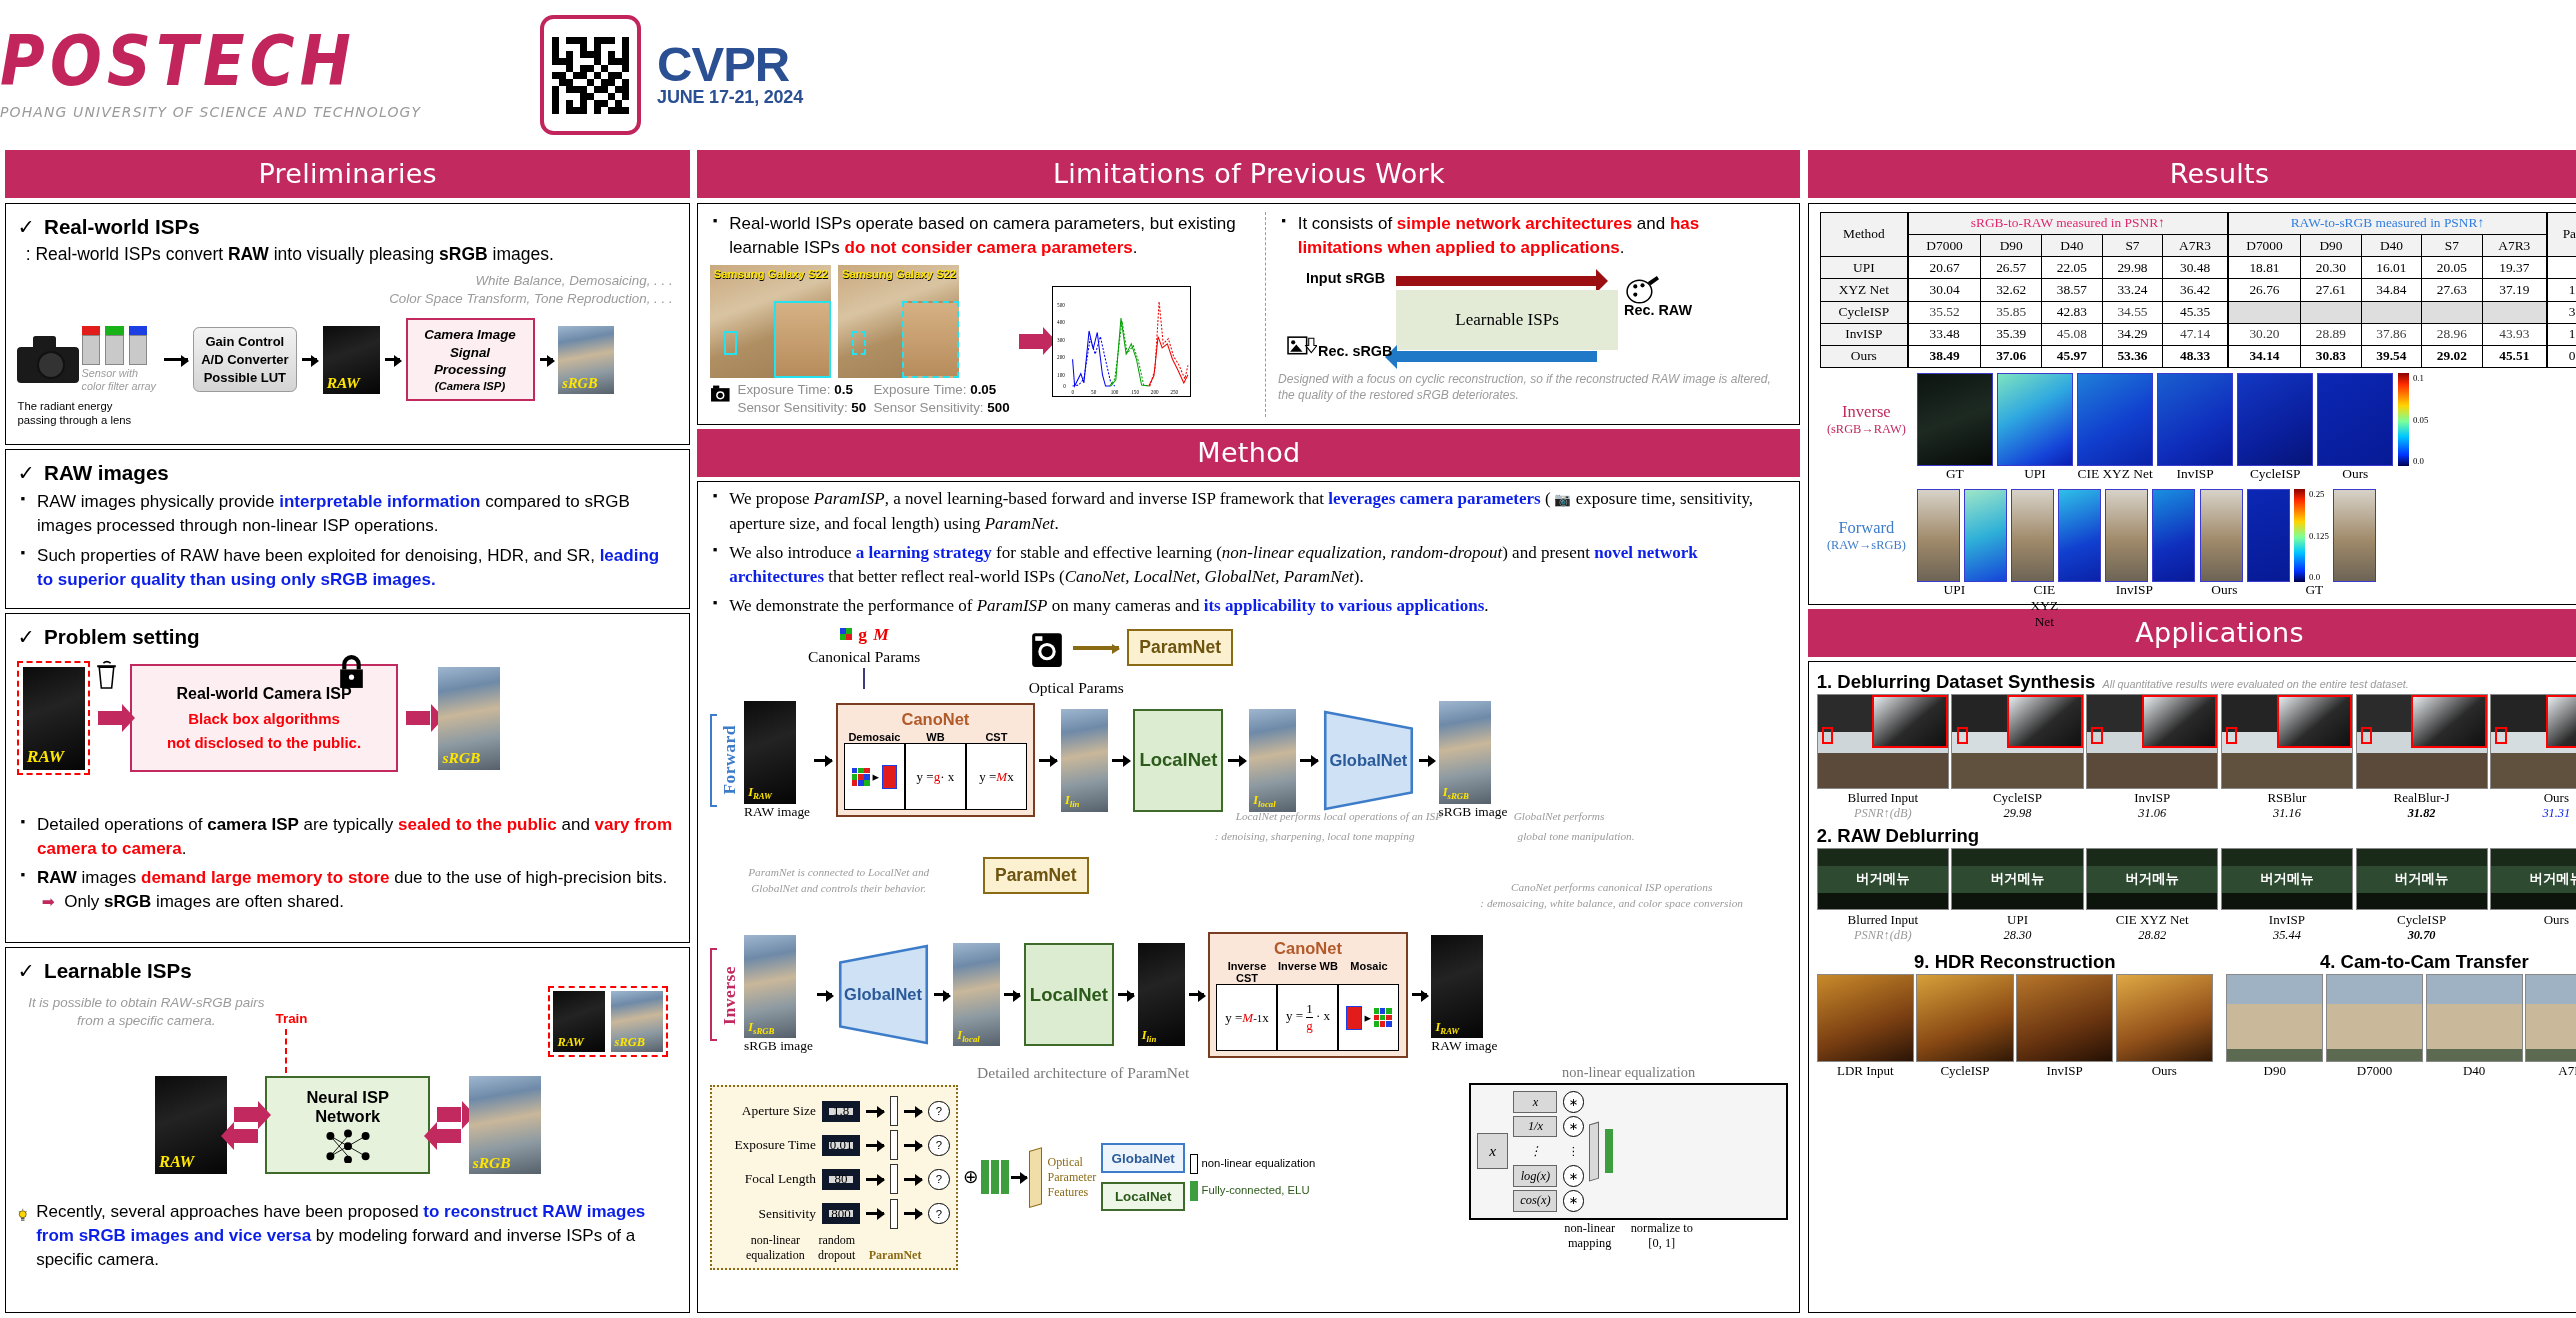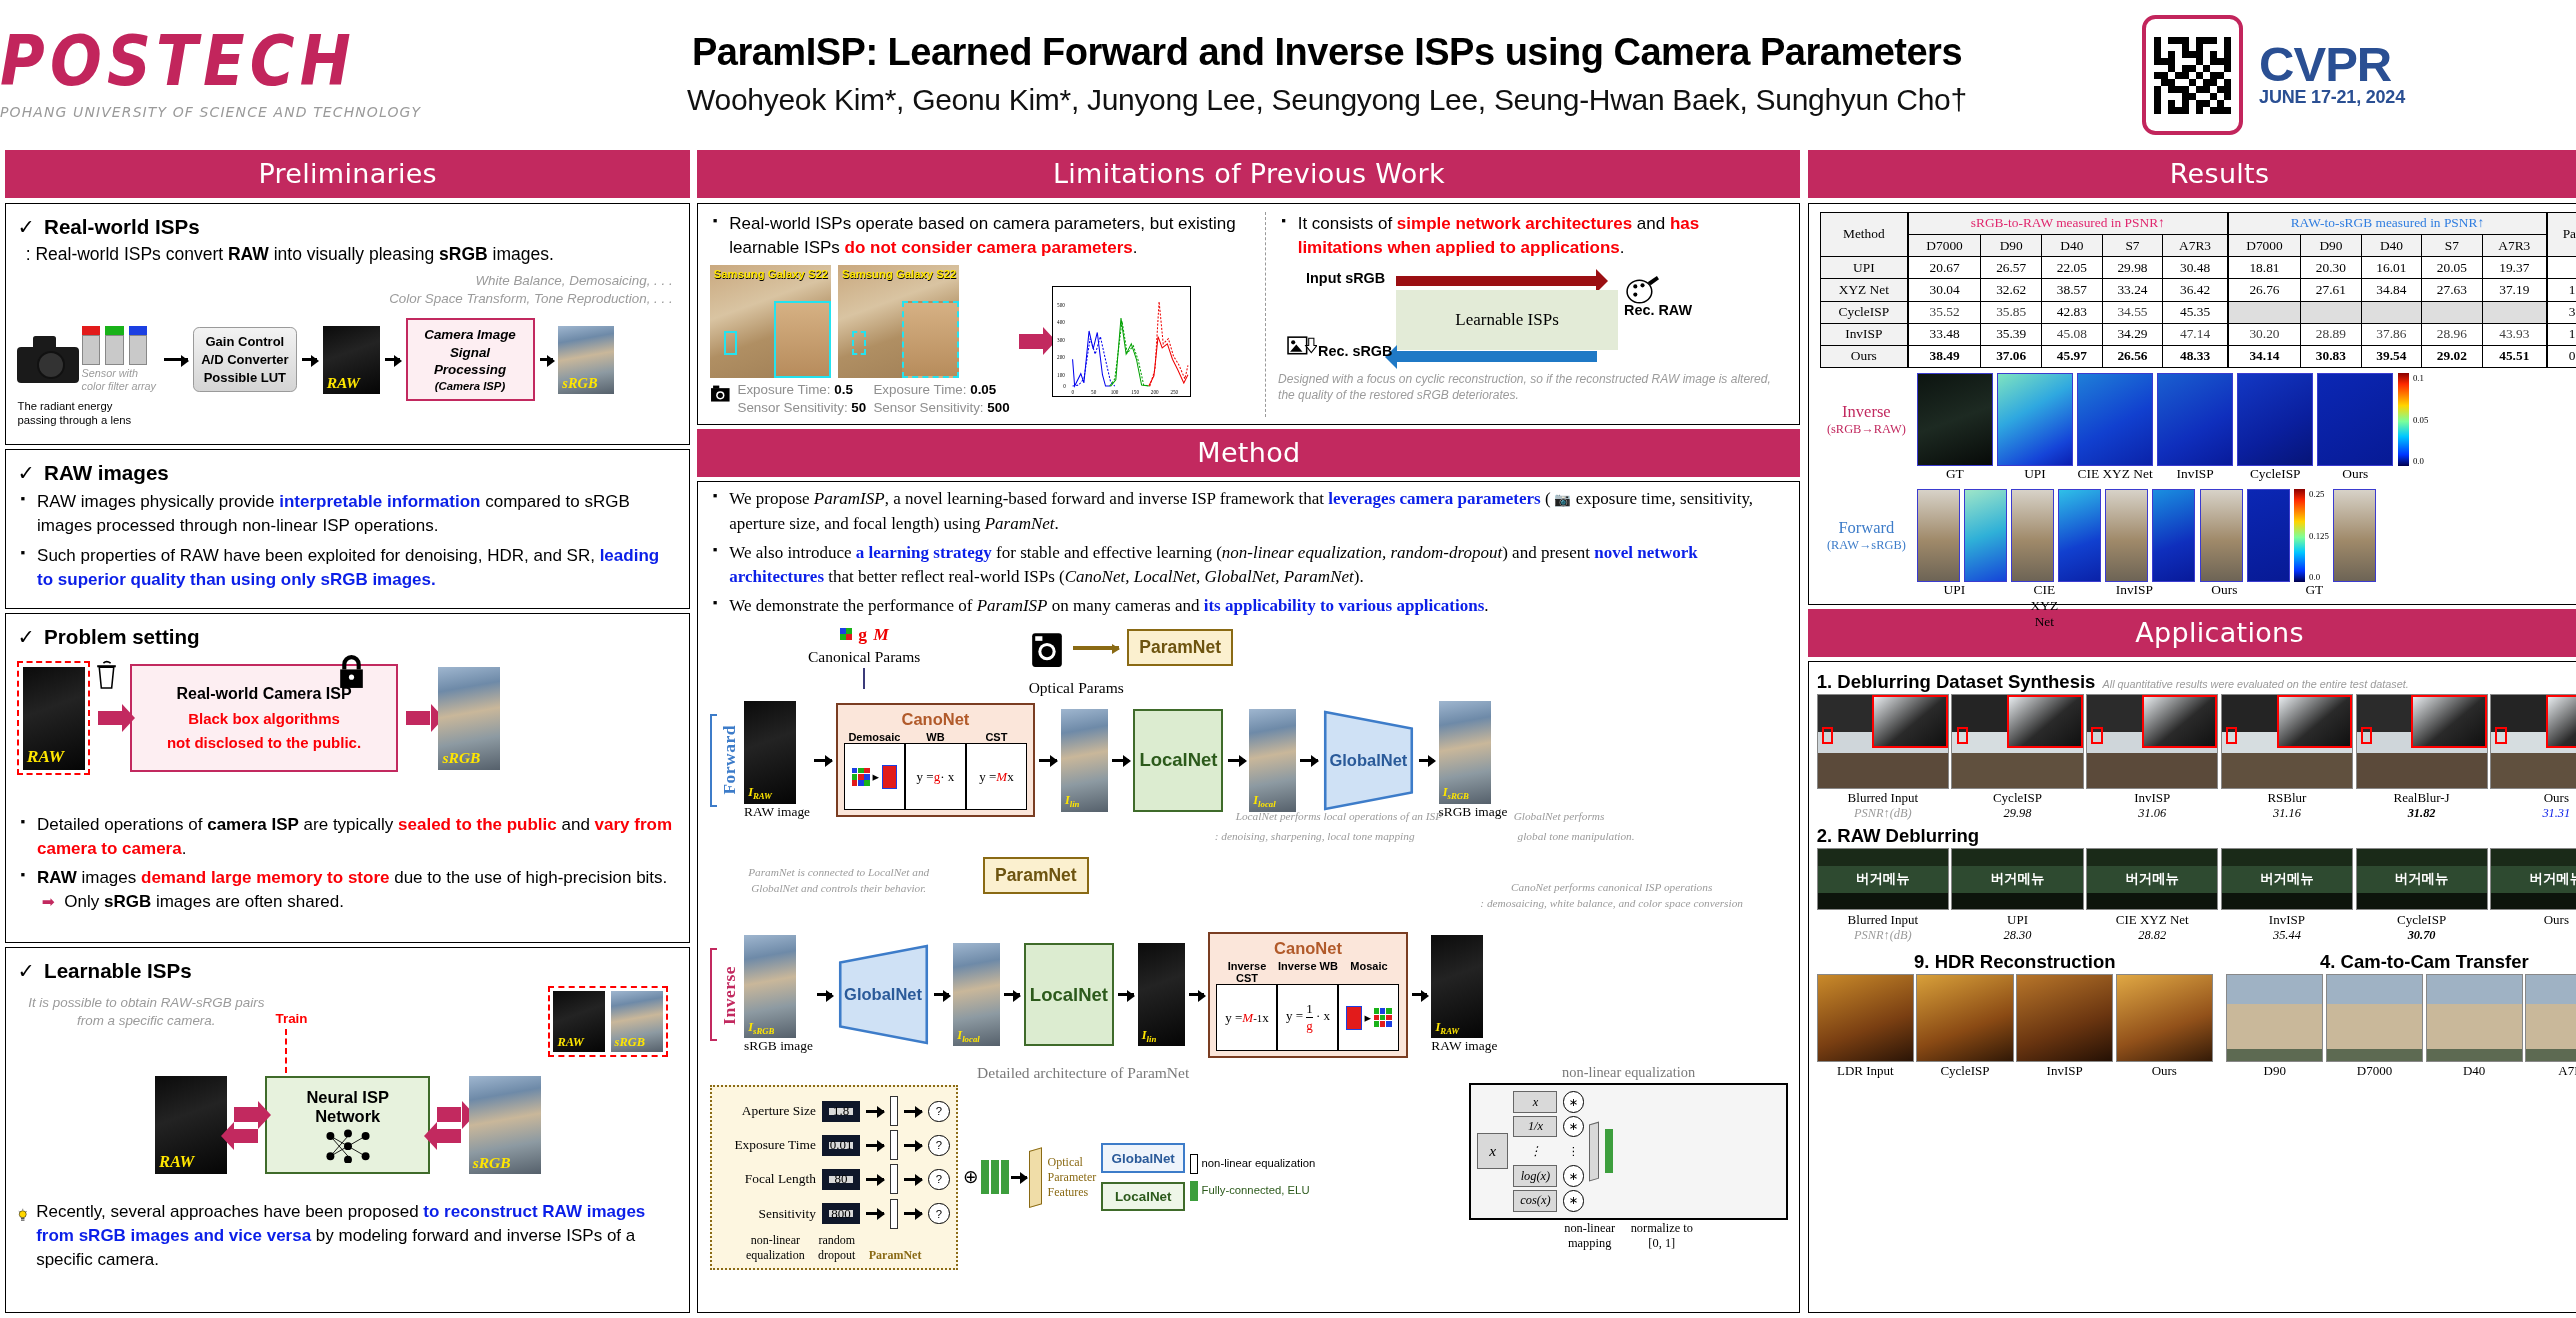--- a/index.html
+++ b/index.html
@@ -193,24 +193,20 @@
 <body>
 
 <div class="poster">
 
   <div class="header">
     <div class="logo-block">
       <div class="logo-postech">POSTECH</div>
       <div class="logo-sub">POHANG UNIVERSITY OF SCIENCE AND TECHNOLOGY</div>
     </div>
 
-    <div class="title-block">
-      <div class="poster-title">ParamISP: Learned Forward and Inverse ISPs using Camera Parameters</div>
-      <div class="poster-authors">Woohyeok Kim*, Geonu Kim*, Junyong Lee, Seungyong Lee, Seung-Hwan Baek, Sunghyun Cho†</div>
-    </div>
 
     <div class="qr-block">
       <div class="qr-frame">
         <div class="qr-grid" id="qrgrid">
             <i></i>
             <i style="background: rgb(255, 255, 255);"></i>
             <i></i>
             <i></i>
             <i></i>
             <i style="background: rgb(255, 255, 255);"></i>
@@ -1028,21 +1024,21 @@
                 <td class="cell-blue">37.86</td>
                 <td class="cell-blue">28.96</td>
                 <td class="cell-blue">43.93</td>
                 <td class="thickdiv">1.4M</td>
               </tr>
               <tr>
                 <td style="background: rgb(242, 242, 242);">Ours</td>
                 <td class="cell-bold thickdiv">38.49</td>
                 <td class="cell-bold">37.06</td>
                 <td class="cell-bold">45.97</td>
-                <td class="cell-bold">26.56</td>
+                <td class="cell-bold">53.36</td>
                 <td class="cell-bold">48.33</td>
                 <td class="cell-bold thickdiv">34.14</td>
                 <td class="cell-bold">30.83</td>
                 <td class="cell-bold">39.54</td>
                 <td class="cell-bold">29.02</td>
                 <td class="cell-bold">45.51</td>
                 <td class="thickdiv">0.7M</td>
               </tr>
             </tbody>
         </table>

